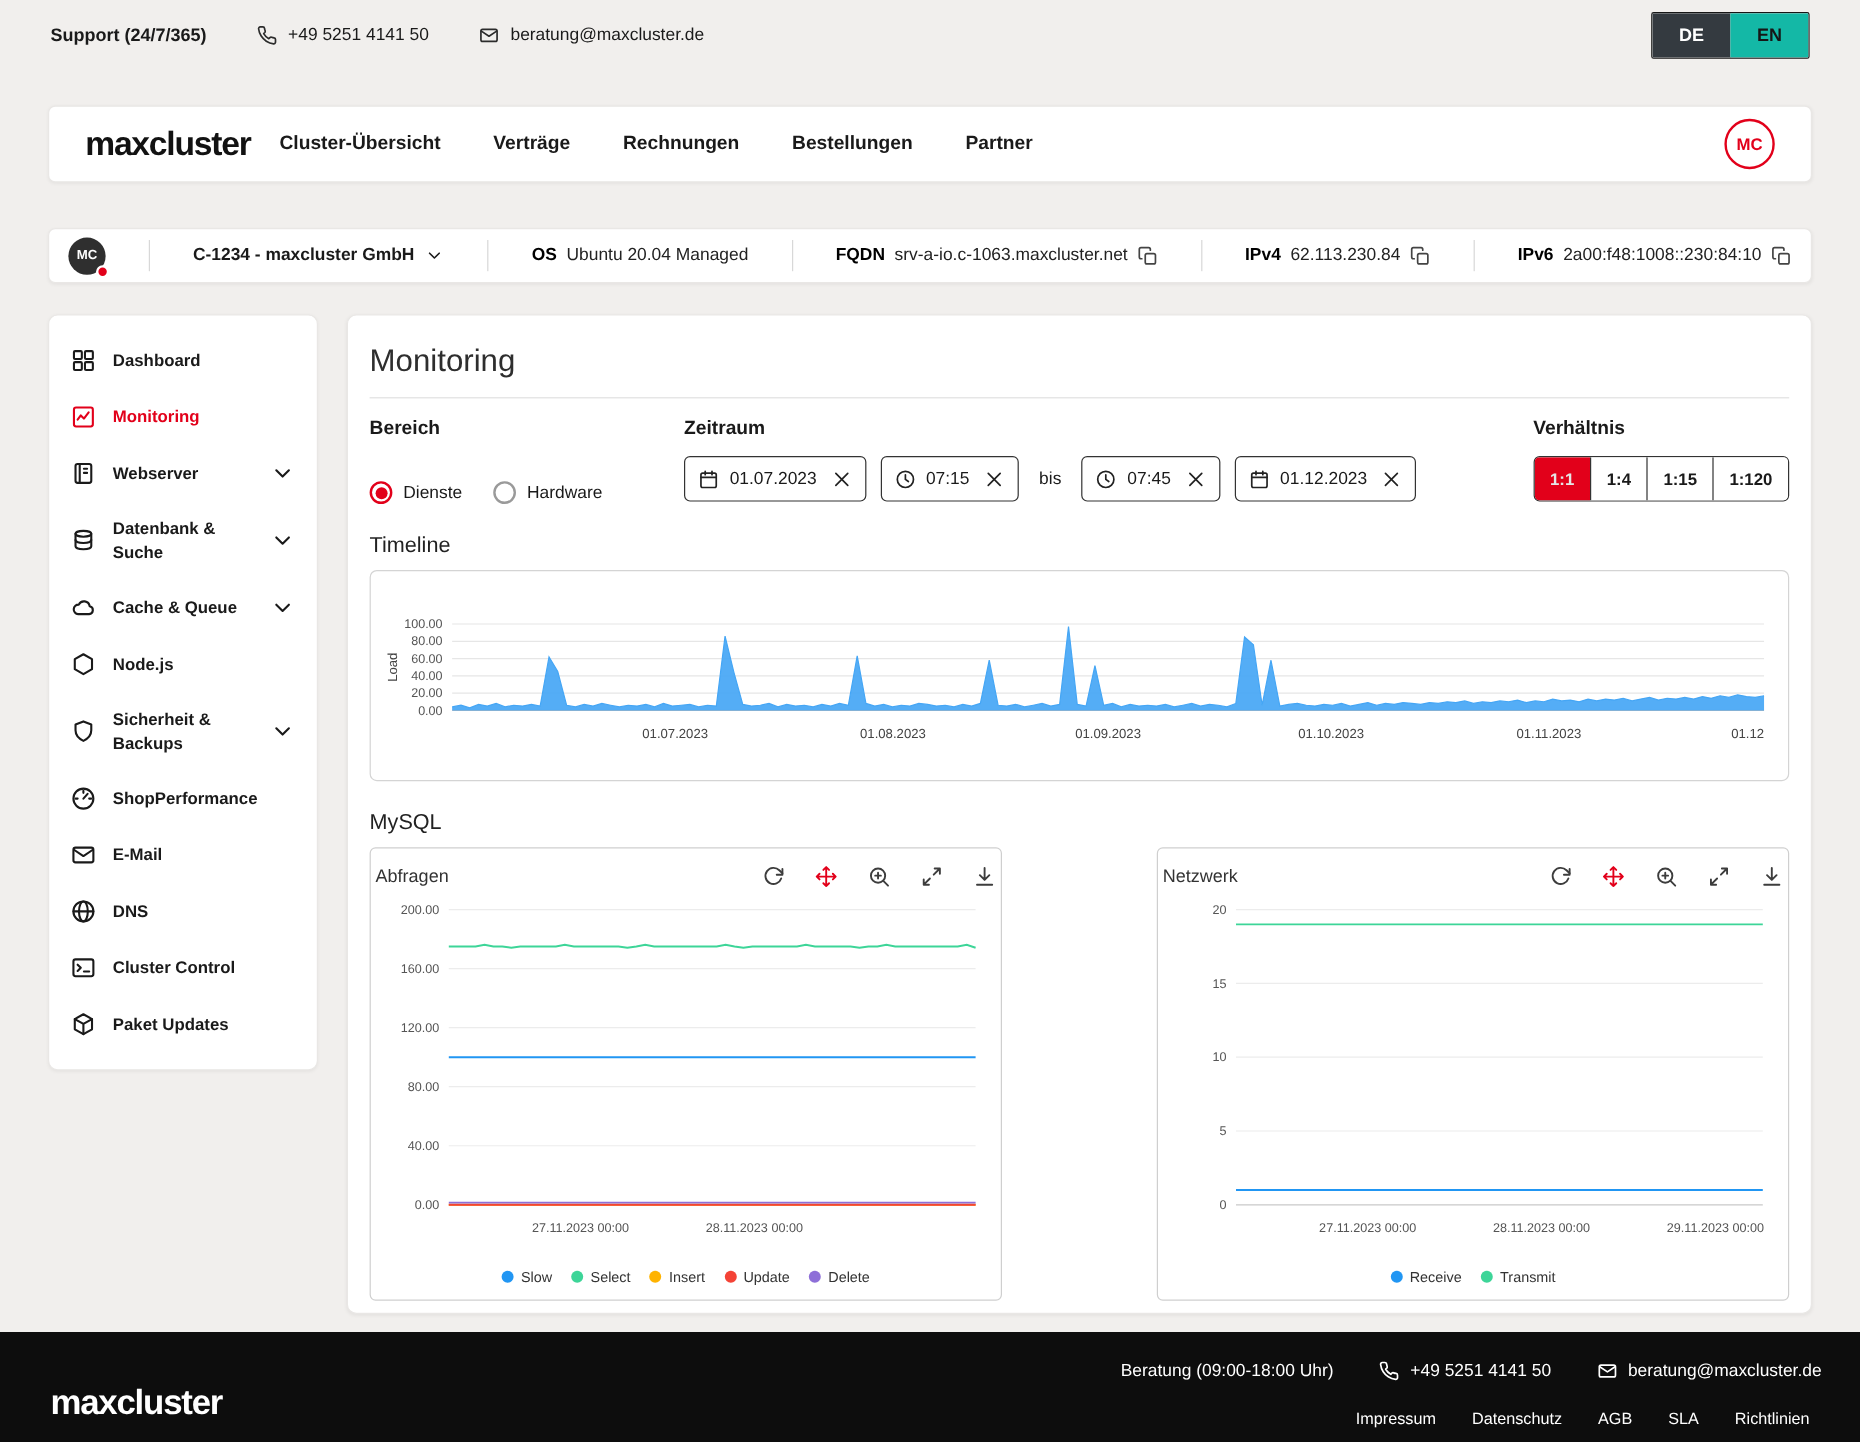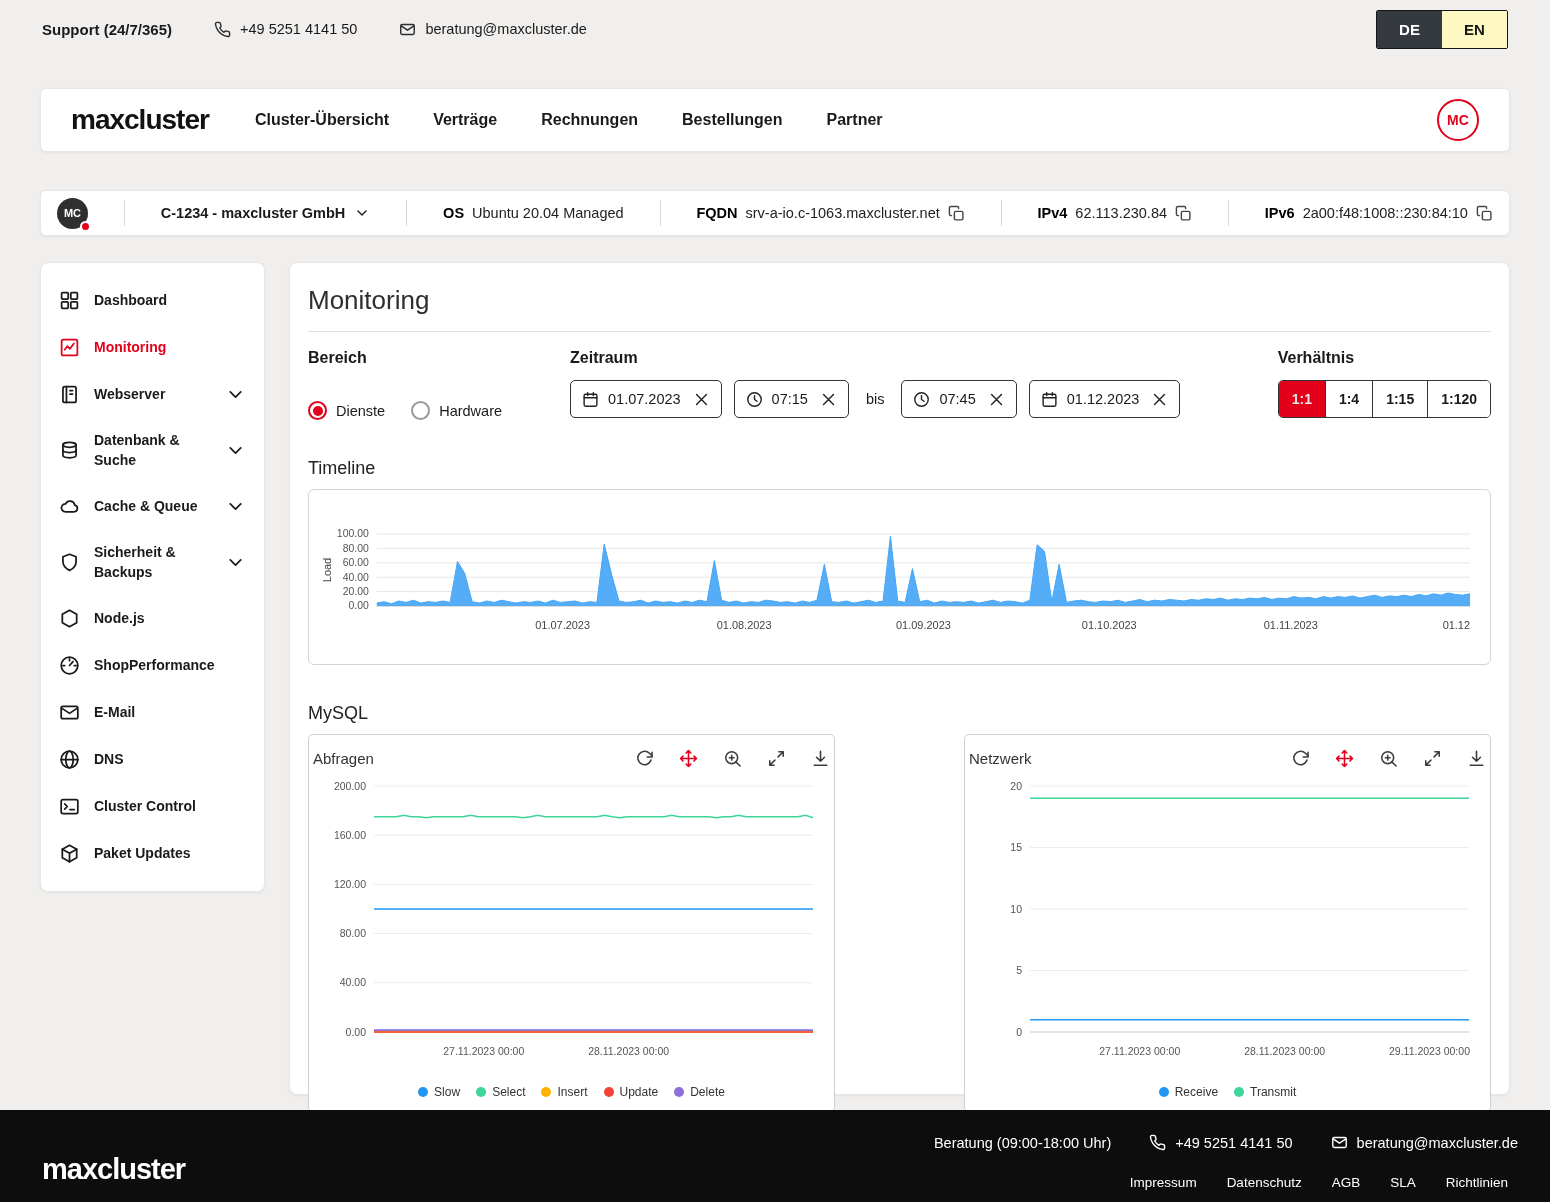--- a/index.html
+++ b/index.html
@@ -10,27 +10,27 @@
   .icon{display:inline-flex;align-items:center;justify-content:center}
   .icon svg{width:100%;height:100%}
 
   
   .topbar{height:58px;display:flex;align-items:center;padding:0 42px}
   .support{font-weight:700;font-size:15px}
   .contact{display:inline-flex;align-items:center;gap:9px;font-size:14.5px;cursor:pointer}
   .topbar .contact{margin-left:42px}
   .contact .icon{width:17px;height:17px;color:#2c2c2c}
   .lang-toggle{margin-left:auto;display:flex;border:1px solid #161616;border-radius:2px;overflow:hidden;background:#fff}
-  .lang{width:65px;height:37px;font-weight:700;font-size:15px;background:#fef9c3;color:#161616}
+  .lang{width:65px;height:37px;font-weight:700;font-size:15px;background:#14b8a6;color:#161616}
   .lang.active{background:#343a40;color:#fff}
 
   
   .header-card{margin:30px 40px 0;background:#fff;border:1px solid #e9e7e5;border-radius:6px;height:64px;display:flex;align-items:center;padding:0 30px;box-shadow:0 1px 3px rgba(0,0,0,.05)}
   .logo{font-size:28px;font-weight:800;letter-spacing:-1px;color:#121212}
-  .header-nav{display:flex;gap:44px;margin-left:46px}
+  .header-nav{display:flex;gap:44px;margin-left:24px}
   .nav-item{font-weight:700;font-size:16px;color:#1a1a1a;cursor:pointer}
   .avatar{margin-left:auto;width:42px;height:42px;border-radius:50%;border:2px solid #e2001a;color:#e2001a;display:flex;align-items:center;justify-content:center;font-weight:700;font-size:14px;background:#fff;cursor:pointer}
 
   
   .cluster-bar{margin:38px 40px 0;background:#fff;border:1px solid #e9e7e5;border-radius:6px;height:46px;display:flex;align-items:center;padding:0 16px;justify-content:space-between;box-shadow:0 1px 3px rgba(0,0,0,.05)}
   .cb-avatar{position:relative;width:31px;height:31px;border-radius:50%;background:#2f2f2f;color:#fff;display:flex;align-items:center;justify-content:center;font-size:11px;font-weight:700;flex:none}
   .status-dot{position:absolute;right:-3px;bottom:-3px;width:11px;height:11px;border-radius:50%;background:#e2001a;border:2px solid #fff}
   .cb-divider{width:1px;height:26px;background:#d8d8d8}
   .cb-item{display:inline-flex;align-items:center;gap:8px;font-size:14.5px;color:#222}
   .cb-item b{font-weight:700;color:#000000}
@@ -65,21 +65,21 @@
   .field{display:inline-flex;align-items:center;gap:9px;height:38px;padding:0 11px;border:1.6px solid #333;border-radius:5px;background:#fff;font-size:14.5px;cursor:pointer}
   .field .icon{width:17px;height:17px;color:#222}
   .clear-icon{width:13px;height:13px;color:#222;cursor:pointer;margin-left:3px}
   .bis{font-size:14.5px;margin:0 5px}
   .verh{margin-left:auto}
   .segmented{display:flex;margin-top:13px;border:1.5px solid #333;border-radius:5px;overflow:hidden;width:max-content}
   .seg-btn{min-width:45px;padding:0 13px;height:36px;font-weight:700;font-size:14px;background:#fff;border-left:1.5px solid #333}
   .seg-btn:first-child{border-left:none}
   .seg-btn.active{background:#e2001a;color:#e5e5e5}
 
-  .section-h{font-size:18px;font-weight:400;color:#222;margin:38px 0 10px}
+  .section-h{font-size:18px;font-weight:400;color:#222;margin:24px 0 10px}
   .timeline-card{border:1px solid #d4d4d4;border-radius:6px;height:176px;padding:10px 6px 4px}
   #timeline-svg{width:100%;height:156px;display:block}
 
   .charts-row{display:flex;justify-content:space-between;margin-top:2px}
   .chart-card{width:527px;height:378px;border:1px solid #cfcfcf;border-radius:5px;padding:14px 4px 10px;display:flex;flex-direction:column;background:#fff}
   .chart-head{display:flex;align-items:center}
   .chart-title{font-size:15px;color:#333}
   .chart-toolbar{margin-left:auto;display:flex;gap:25px;align-items:center}
   .tool-btn{width:19px;height:19px;color:#3d3d3d;display:inline-flex;padding:0}
   .tool-btn .icon{width:19px;height:19px}
@@ -261,37 +261,37 @@
           <span class="sb-label">Cache &amp; Queue</span>
           <span class="icon chev">
             <svg viewBox="0 0 24 24" fill="none" stroke="currentColor" stroke-width="2" stroke-linecap="round" stroke-linejoin="round">
               <path d="M6 9l6 6 6-6"></path>
             </svg>
           </span>
         </div>
         <div class="sb-item">
           <span class="icon">
             <svg viewBox="0 0 24 24" fill="none" stroke="currentColor" stroke-width="2" stroke-linecap="round" stroke-linejoin="round">
+              <path d="M12 2.5l8.2 4.75v9.5L12 21.5l-8.2-4.75v-9.5z"></path>
+            </svg>
+          </span>
+          <span class="sb-label">Node.js</span>
+        </div>
+        <div class="sb-item">
+          <span class="icon">
+            <svg viewBox="0 0 24 24" fill="none" stroke="currentColor" stroke-width="2" stroke-linecap="round" stroke-linejoin="round">
               <path d="M12 2.5l7.5 3v5.5c0 4.8-3.2 8-7.5 10-4.3-2-7.5-5.2-7.5-10V5.5z"></path>
             </svg>
           </span>
           <span class="sb-label">Sicherheit &amp; Backups</span>
           <span class="icon chev">
             <svg viewBox="0 0 24 24" fill="none" stroke="currentColor" stroke-width="2" stroke-linecap="round" stroke-linejoin="round">
               <path d="M6 9l6 6 6-6"></path>
             </svg>
           </span>
-        </div>
-        <div class="sb-item">
-          <span class="icon">
-            <svg viewBox="0 0 24 24" fill="none" stroke="currentColor" stroke-width="2" stroke-linecap="round" stroke-linejoin="round">
-              <path d="M12 2.5l8.2 4.75v9.5L12 21.5l-8.2-4.75v-9.5z"></path>
-            </svg>
-          </span>
-          <span class="sb-label">Node.js</span>
         </div>
         <div class="sb-item">
           <span class="icon">
             <svg viewBox="0 0 24 24" fill="none" stroke="currentColor" stroke-width="2" stroke-linecap="round" stroke-linejoin="round">
               <circle cx="12" cy="12" r="9.5"></circle>
               <path d="M12 12l4-4.5M12 4.5v2M19.5 12h-2M4.5 12h2"></path>
             </svg>
           </span>
           <span class="sb-label">ShopPerformance</span>
         </div>

